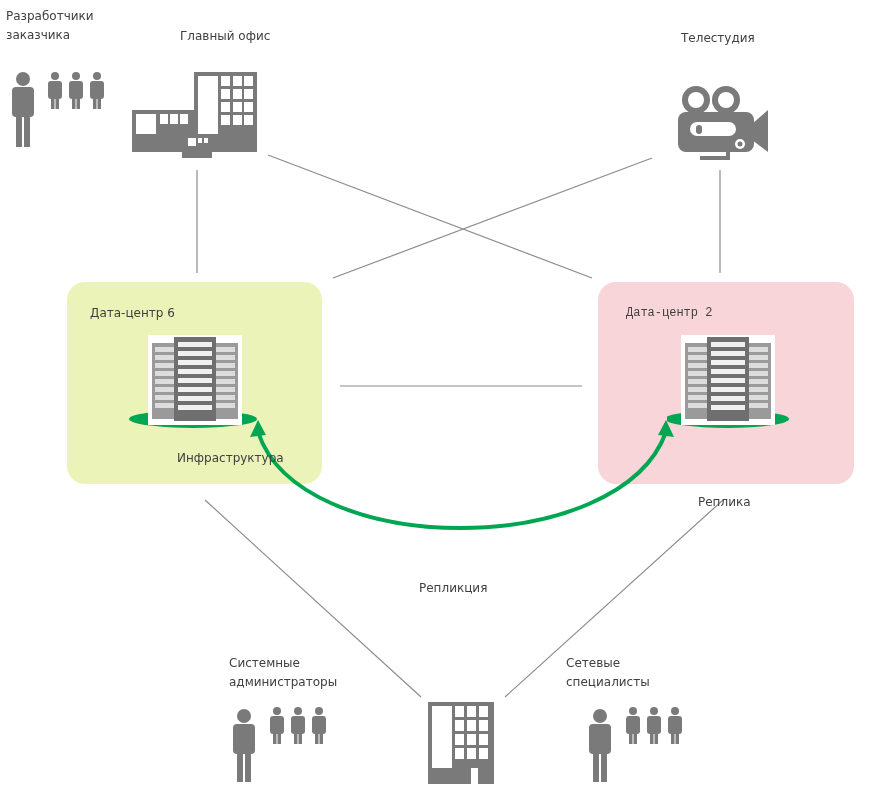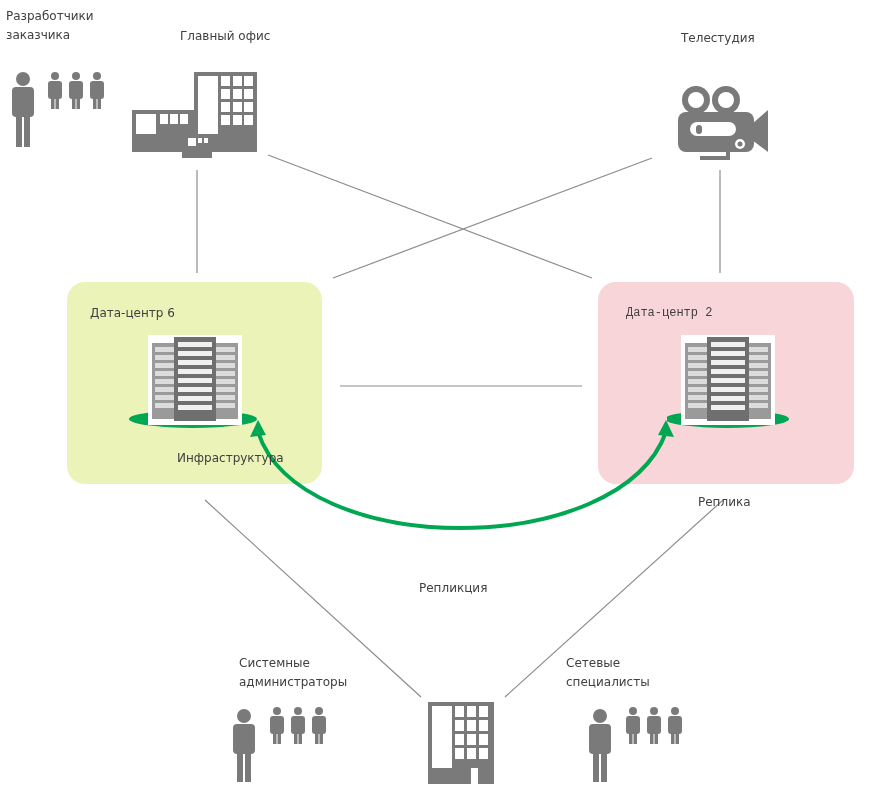--- a/index.html
+++ b/index.html
@@ -190,21 +190,21 @@
       <rect x="44" y="45" width="34" height="5"></rect>
       <rect x="44" y="54" width="34" height="5"></rect>
       <rect x="44" y="63" width="34" height="5"></rect>
       <rect x="44" y="72" width="34" height="5"></rect>
   </g>
 </svg>
 <div class="label" style="left:698px;top:449px;margin-top:44px;">Реплика</div>
 
 <div class="label" style="left:419px;top:555px;margin-top:24px;">Репликция</div>
 
-<div class="label" style="left:229px;top:654px;margin-left:10px;">
+<div class="label" style="left:229px;top:654px;">
   <div>Системные</div>
   <div>администраторы</div>
 </div>
 <div class="label" style="left:566px;top:654px;">
   <div>Сетевые</div>
   <div>специалисты</div>
 </div>
 
 <svg class="ico" style="left:229px;top:707px;" width="100" height="80">
   <g fill="#7a7a7a">

